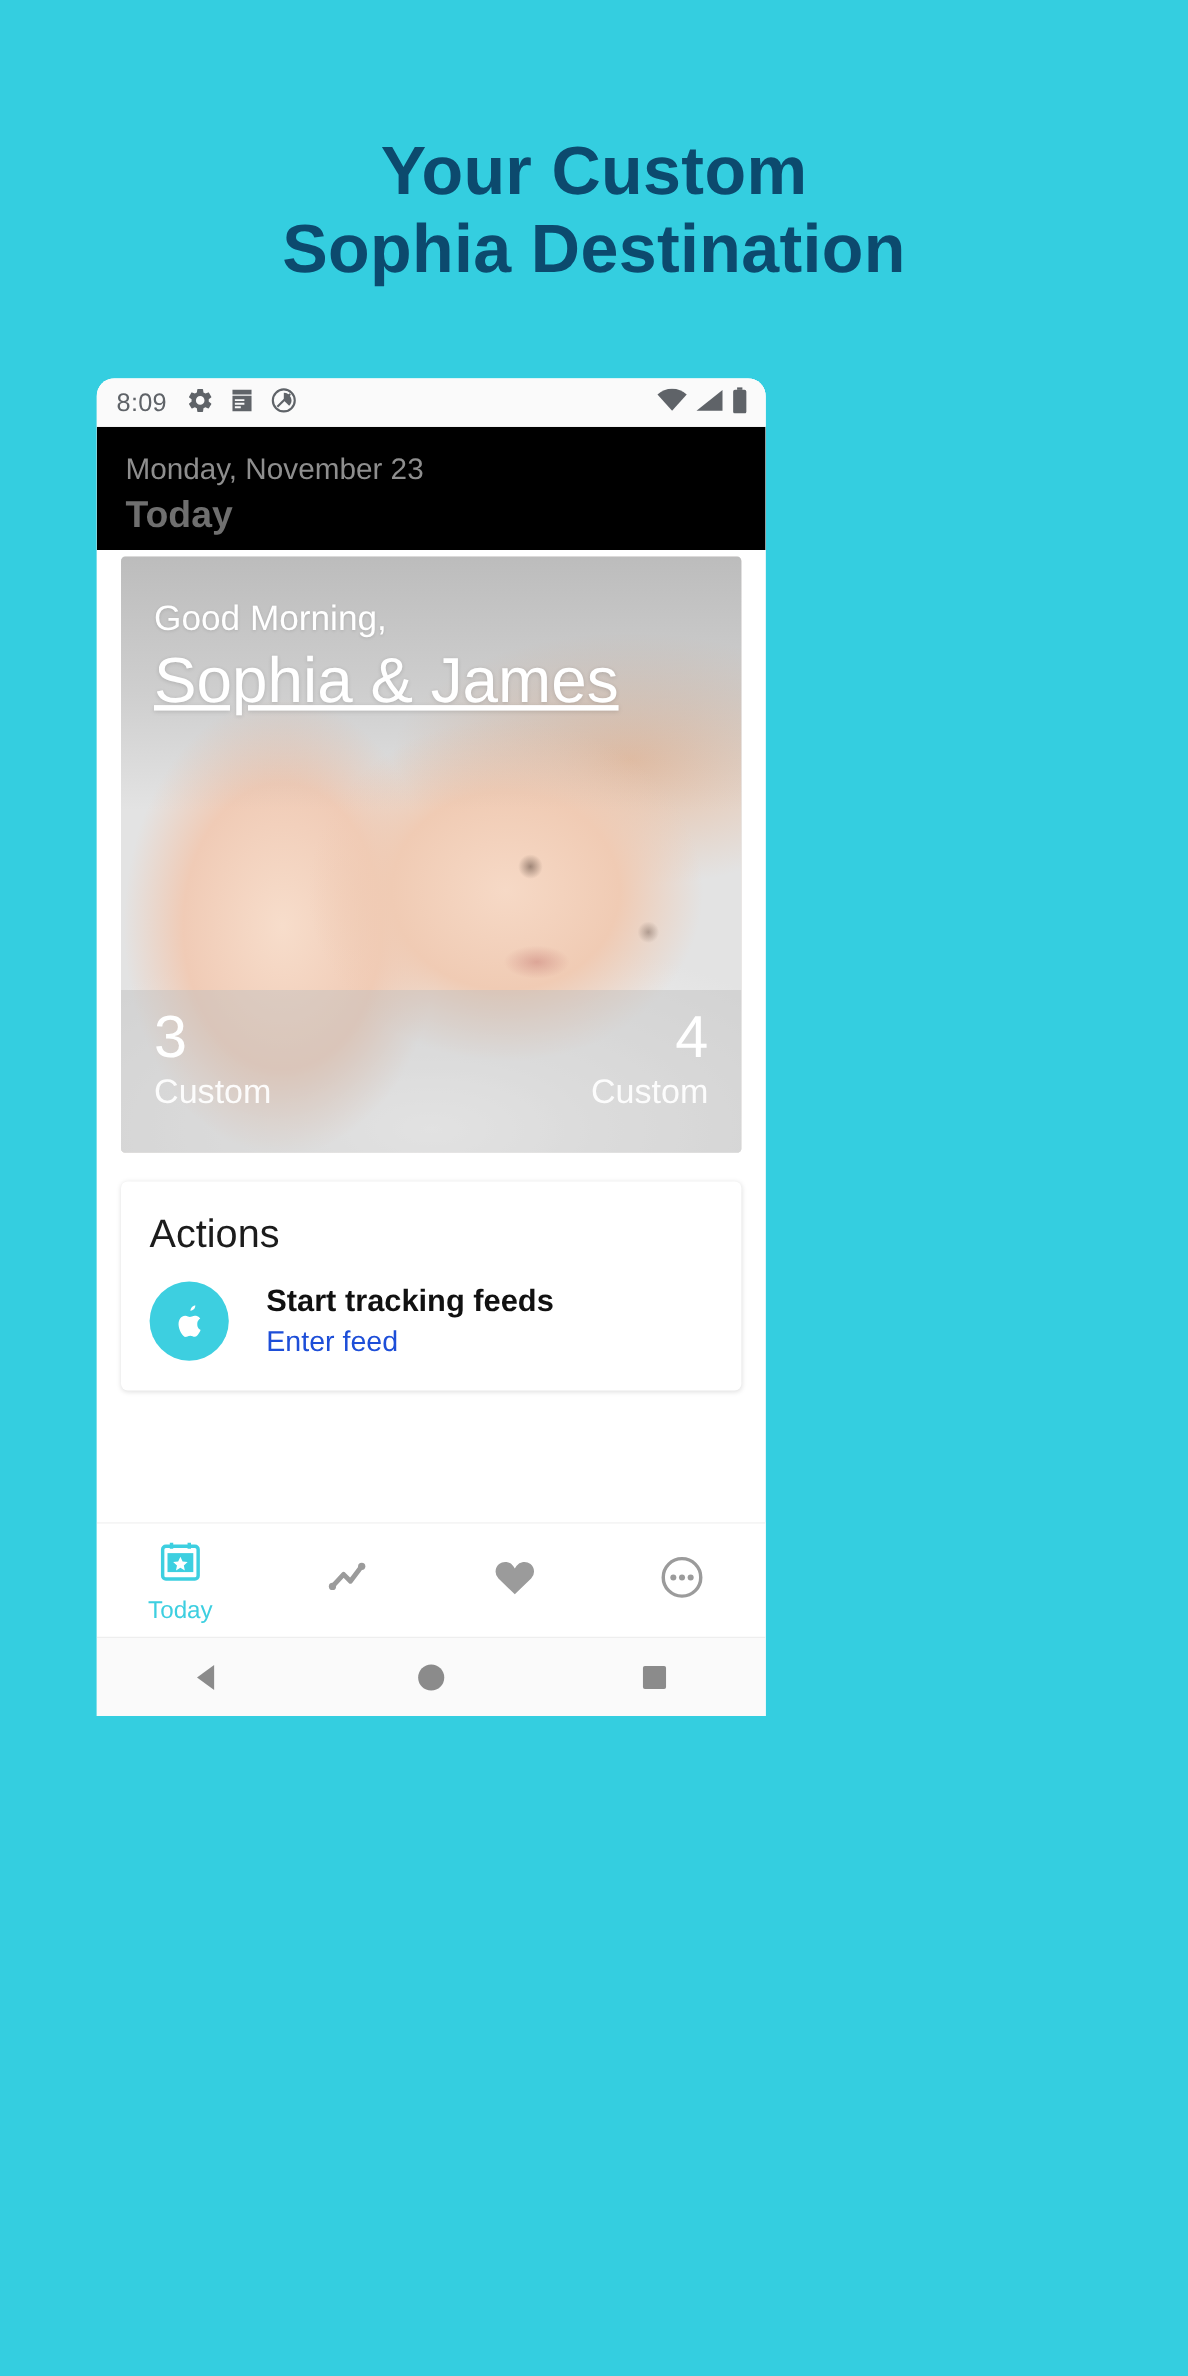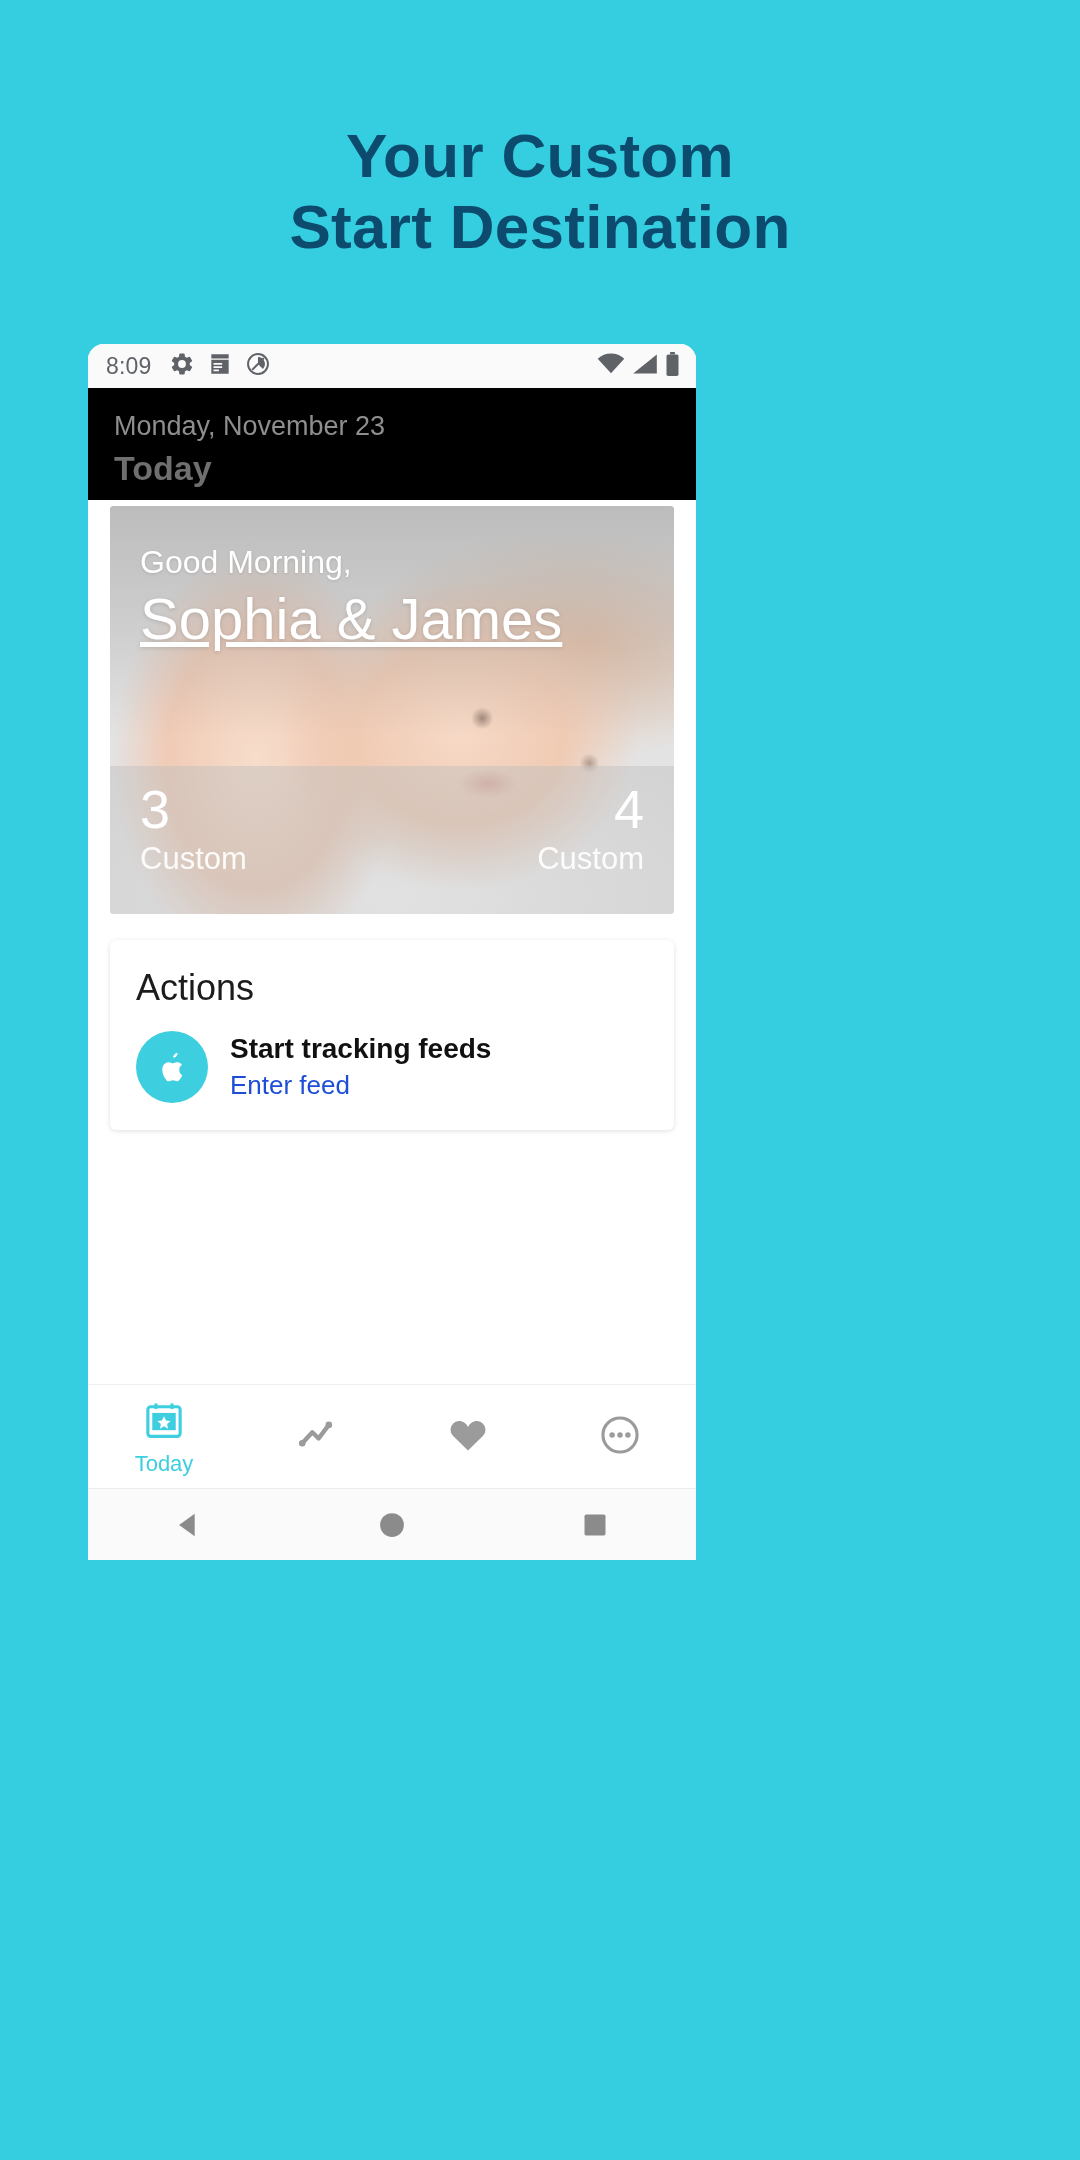--- a/index.html
+++ b/index.html
@@ -88,21 +88,21 @@
     color: #6f6f6f;
     font-weight: bold;
     line-height: 1.3;
     margin-top: 2px;
   }
 
   
   .hero-card {
     position: relative;
     margin: 6px 22px 0 22px;
-    height: 408px;
+    height: 542px;
     border-radius: 4px;
     overflow: hidden;
     background: #c9c6c3;
     z-index: 2;
   }
   
   .hero-photo {
     position: absolute;
     inset: 0;
     background:
@@ -193,21 +193,21 @@
   }
   .actions-title {
     font-size: 36px;
     color: #1c1c1c;
     padding: 0 0 0 26px;
     line-height: 1.2;
   }
   .action-row {
     display: flex;
     align-items: center;
-    gap: 22px;
+    gap: 34px;
     padding: 22px 26px 0 26px;
   }
   .action-icon-circle {
     width: 72px; height: 72px;
     border-radius: 50%;
     background: #3dcfe0;
     display: flex;
     align-items: center;
     justify-content: center;
     flex: none;
@@ -266,21 +266,21 @@
     justify-content: space-around;
     z-index: 8;
   }
   .sysbtn { display: flex; align-items: center; justify-content: center; width: 120px; height: 100%; }
 </style>
 </head>
 <body>
 
 <div class="promo-headline">
   <span class="promo-line">Your Custom</span>
-  <span class="promo-line">Start Destination</span>
+  <span class="promo-line">Sophia Destination</span>
 </div>
 
 <div class="phone">
   <div class="phone-inner">
 
     <div class="statusbar">
       <span class="status-time">8:09</span>
       <span class="status-icons-left">
         <span class="sicon">
           <svg width="26" height="26" viewBox="0 0 24 24">

